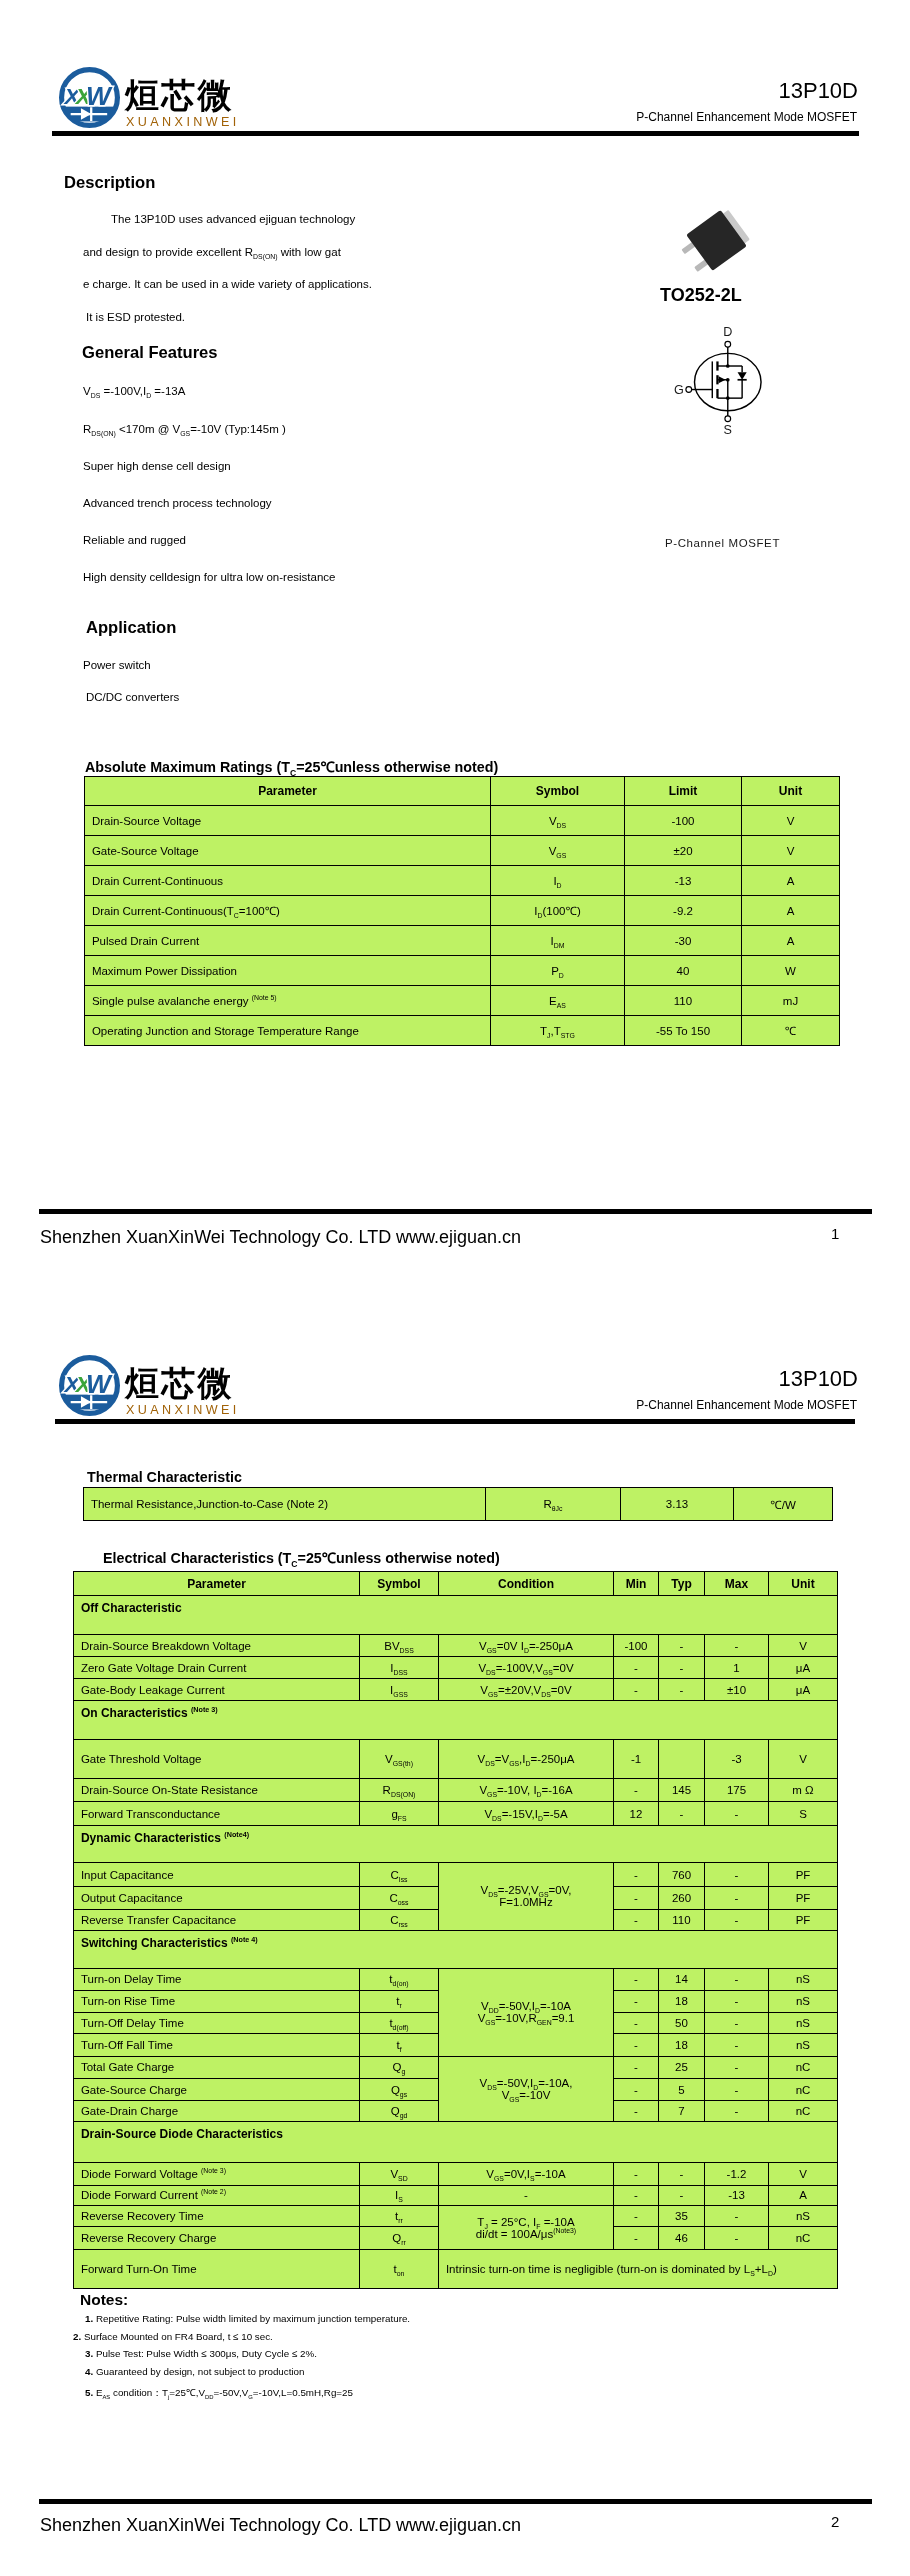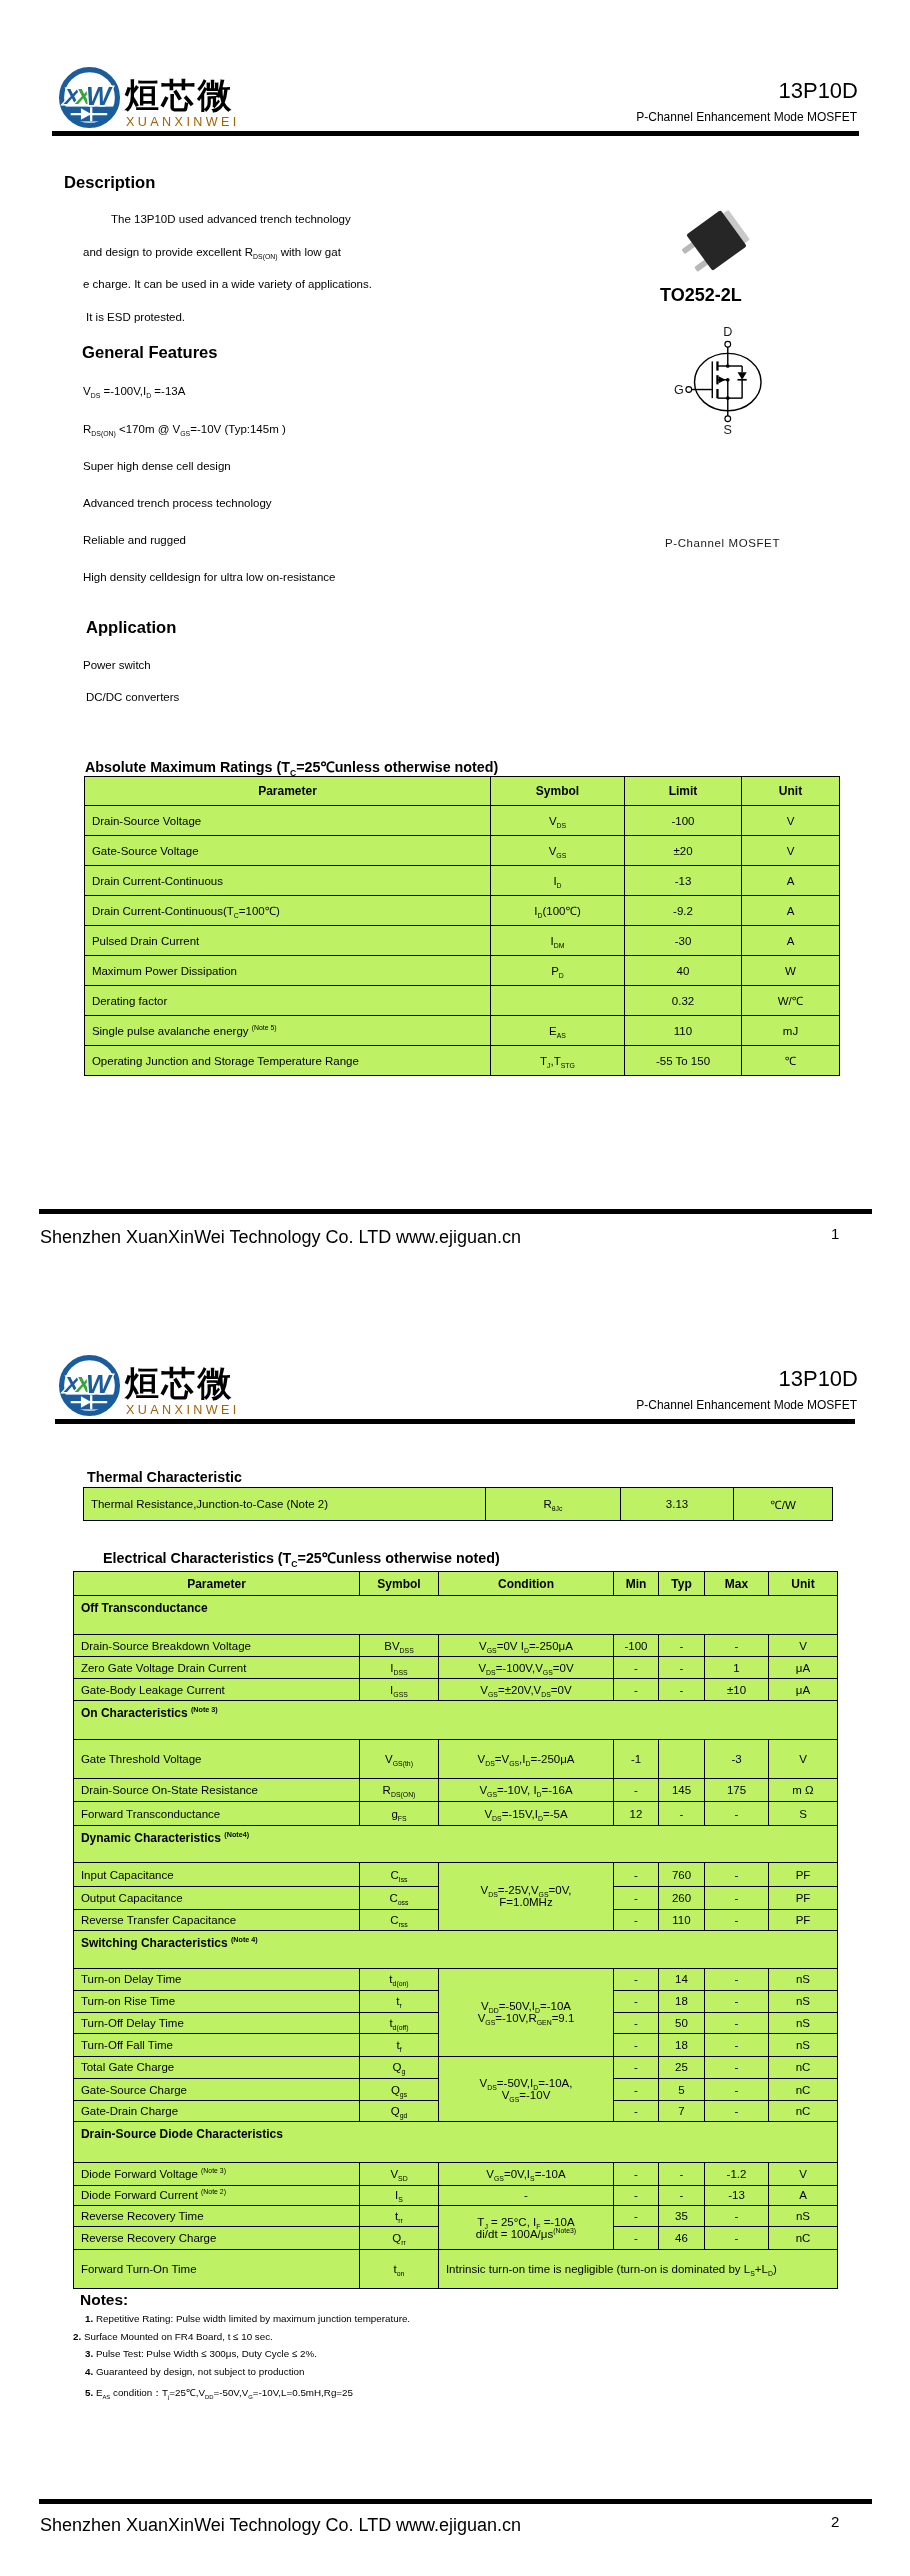--- a/index.html
+++ b/index.html
@@ -55,21 +55,21 @@
       <text x="51" y="71" font-size="46" font-weight="bold" font-style="italic" fill="#1b5c9d" stroke="#ffffff" stroke-width="5" paint-order="stroke">W</text>
     </svg>
   </div>
   <div class="abs cn" style="left:125px; top:73px;">烜芯微</div>
   <div class="abs en" style="left:126px; top:115px;">XUANXINWEI</div>
   <div class="abs partno" style="left:574px; top:78px; width:284px;">13P10D</div>
   <div class="abs subtitle" style="left:516px; top:110px; width:341px;">P-Channel Enhancement Mode MOSFET</div>
   <div class="rule" style="left:52px; top:131px; width:807px; height:4.6px;"></div>
 
   <div class="abs h-section" style="left:64px; top:173px;">Description</div>
-  <div class="abs body20" style="left:111px; top:213px;">The 13P10D  used advanced trench technology</div>
+  <div class="abs body20" style="left:111px; top:213px;">The 13P10D  uses advanced ejiguan technology</div>
   <div class="abs body20" style="left:83px; top:246px;">and design to provide excellent R<sub>DS(ON)</sub> with low gat</div>
   <div class="abs body20" style="left:83px; top:278px;">e charge. It can be used in a wide variety of applications.</div>
   <div class="abs body20" style="left:86px; top:311px;">It is ESD protested.</div>
 
   <div class="abs h-section" style="left:82px; top:343px;">General Features</div>
   <div class="abs body20" style="left:83px; top:385px;">V<sub>DS</sub> =-100V,I<sub>D</sub> =-13A</div>
   <div class="abs body20" style="left:83px; top:423px;">R<sub>DS(ON)</sub> &lt;170m @ V<sub>GS</sub>=-10V  (Typ:145m )</div>
   <div class="abs body20" style="left:83px; top:460px;">Super high dense cell design</div>
   <div class="abs body20" style="left:83px; top:497px;">Advanced trench process technology</div>
   <div class="abs body20" style="left:83px; top:534px;">Reliable and rugged</div>
@@ -168,26 +168,20 @@
       <td>-30</td>
       <td>A</td>
     </tr>
     <tr style="height:30px">
       <td class="pl">Maximum Power Dissipation</td>
       <td>P<sub>D</sub></td>
       <td>40</td>
       <td>W</td>
     </tr>
     <tr style="height:30px">
-      <td class="pl">Derating factor</td>
-      <td></td>
-      <td>0.32</td>
-      <td>W/℃</td>
-    </tr>
-    <tr style="height:30px">
       <td class="pl">Single pulse avalanche energy <sup>(Note 5)</sup></td>
       <td>E<sub>AS</sub></td>
       <td>110</td>
       <td>mJ</td>
     </tr>
     <tr style="height:30px">
       <td class="pl">Operating Junction and Storage Temperature Range</td>
       <td>T<sub>J</sub>,T<sub>STG</sub></td>
       <td>-55 To 150</td>
       <td>℃</td>
@@ -258,21 +252,21 @@
         <tr class="hdr" style="height:24px">
       <td>Parameter</td>
       <td>Symbol</td>
       <td>Condition</td>
       <td>Min</td>
       <td>Typ</td>
       <td>Max</td>
       <td>Unit</td>
     </tr>
     <tr class="sec" style="height:39px">
-      <td colspan="7">Off Transconductance</td>
+      <td colspan="7">Off Characteristic</td>
     </tr>
     <tr style="height:22px">
       <td class="pl">Drain-Source Breakdown Voltage</td>
       <td>BV<sub>DSS</sub></td>
       <td>V<sub>GS</sub>=0V I<sub>D</sub>=-250μA</td>
       <td>-100</td>
       <td>-</td>
       <td>-</td>
       <td>V</td>
     </tr>

